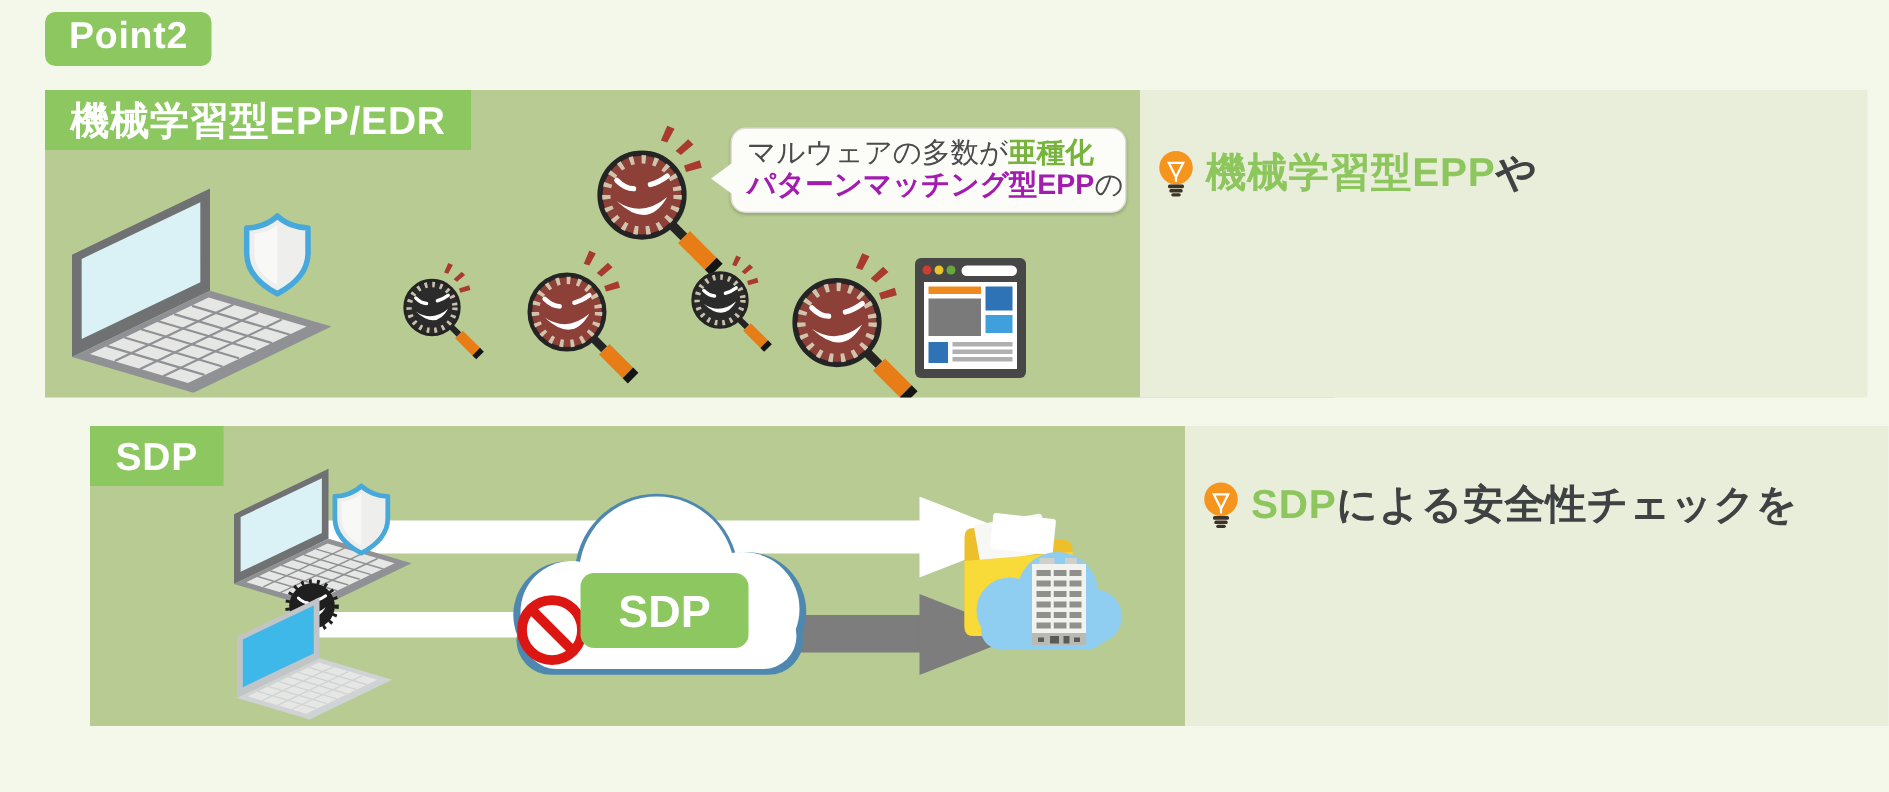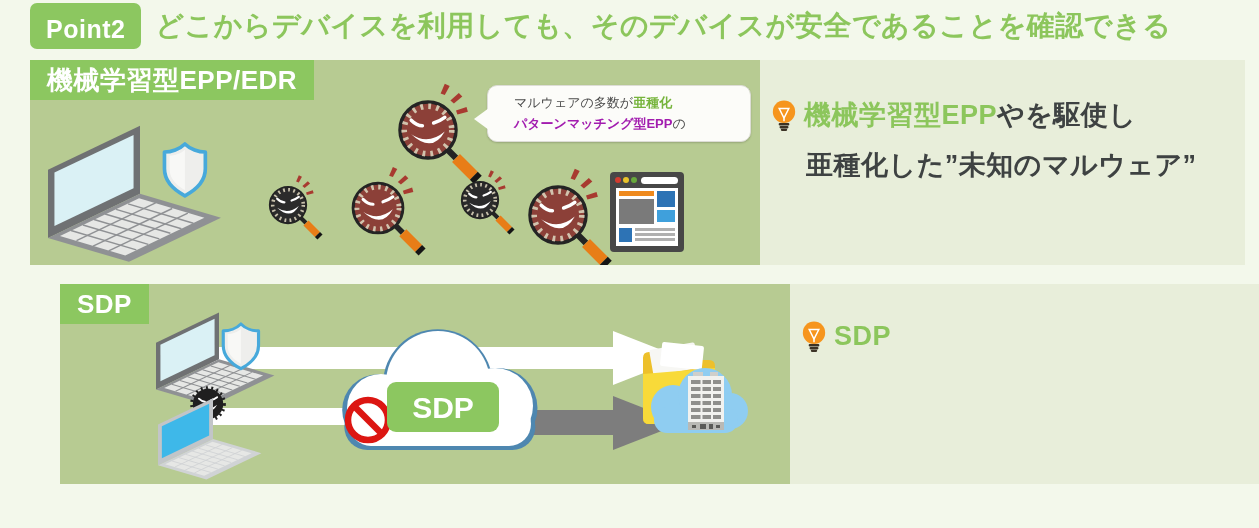--- a/index.html
+++ b/index.html
@@ -2,21 +2,21 @@
 <html><head>
 <meta charset="utf-8">
 <style>
   * { margin:0; padding:0; box-sizing:border-box; }
   html,body { width:1259px; height:528px; overflow:hidden; }
   body { background:#f3f8eb; font-family:"Liberation Sans","DejaVu Sans",sans-serif; position:relative; }
 
   
   .header { position:absolute; left:30px; top:6px; height:40px; display:flex; align-items:center; }
   .badge { display:inline-block; background:#8cc760; color:#fff; font-size:25px; font-weight:bold;
-           padding:12px 16px 5px; border-radius:7px; letter-spacing:.5px; }
+           padding:2px 16px 5px; border-radius:7px; letter-spacing:.5px; }
   .page-title { color:#8cc65c; font-size:28px; font-weight:bold; margin-left:14px; letter-spacing:.5px; }
 
   
   .row { position:absolute; left:30px; width:1215px; }
   .row-epp { top:60px; height:205px; }
   .row-sdp { top:284px; height:200px;margin-left:30px; }
   .panel-ill { position:absolute; left:0; top:0; width:860px; height:100%; background:#b7cb92; }
   .panel-note { position:absolute; left:730px; top:0; width:485px; height:100%; background:#e8eeda; }
 
   .section-label { position:absolute; left:0; top:0; background:#8cc760; color:#fff;
@@ -24,21 +24,21 @@
                    letter-spacing:.5px; white-space:nowrap; z-index:3; }
 
   .ill-svg { position:absolute; left:0; top:0; width:730px; height:100%; }
 
   
   .bubble { position:absolute; left:457px; top:25px; width:264px; background:#fcfcf9;
             border:1px solid #ddddd6; border-radius:10px; padding:6px 10px 7px;
             box-shadow:0 1px 2px rgba(0,0,0,.18); z-index:4; }
   .bubble::before { content:""; position:absolute; left:-14px; top:22px; width:0; height:0;
             border:11px solid transparent; border-right:15px solid #fcfcf9; border-left:0; }
-  .bubble p { font-size:13px; line-height:21px; color:#4b4b4b; white-space:nowrap;margin-left:16px; }
+  .bubble p { font-size:19px; line-height:21px; color:#4b4b4b; white-space:nowrap; }
   .bubble .hl { color:#76b43c; font-weight:bold; }
   .bubble .b  { color:#a21caf; font-weight:bold; }
 
   
   .note { padding-top:30px; }
   .row-sdp .note { padding-top:27px; }
   .note-line { font-size:27px; font-weight:bold; color:#3e4242; line-height:50px; height:50px;
                padding-left:46px; letter-spacing:.5px; white-space:nowrap; }
   .note-line.first { padding-left:12px; display:flex; align-items:center; }
   .note-line .green { color:#8cc65c; }
@@ -146,21 +146,20 @@
       <rect x="4" y="53" width="4" height="3" fill="#5a5a57"></rect>
         <rect x="12" y="52" width="6" height="5" fill="#5a5a57"></rect>
       <rect x="21" y="52" width="4" height="5" fill="#5a5a57"></rect>
         <rect x="28" y="53" width="4" height="3" fill="#5a5a57"></rect>
     </g>
   </defs>
 </svg>
 
 <div class="header">
   <span class="badge">Point2</span>
-  <span class="page-title">どこからデバイスを利用しても、そのデバイスが安全であることを確認できる</span>
 </div>
 
 <div class="row row-epp">
   <div class="panel-ill">
     <div class="section-label">機械学習型EPP/EDR</div>
 
     <svg class="ill-svg" viewBox="0 0 730 205">
       <g>
         <use href="#laptop" transform="translate(18,62) scale(0.92)"></use>
         <use href="#shield" transform="translate(133,84) scale(0.73)"></use>
@@ -181,23 +180,21 @@
   </div>
 
   <div class="panel-note">
     <div class="note">
       <div class="note-line first">
         <svg class="bulb" viewBox="0 0 22 31">
             <use href="#bulbsym"></use>
           </svg>
         <span class="green">機械学習型EPP</span>
           <span>や</span>
-          <span>を駆使し</span>
       </div>
-      <div class="note-line">亜種化した”未知のマルウェア”</div>
     </div>
   </div>
 </div>
 
 <div class="row row-sdp">
   <div class="panel-ill">
     <div class="section-label">SDP</div>
 
     <svg class="ill-svg" viewBox="0 0 730 200">
 
@@ -242,16 +239,17 @@
     </svg>
   </div>
 
   <div class="panel-note">
     <div class="note">
       <div class="note-line first">
         <svg class="bulb" viewBox="0 0 22 31">
             <use href="#bulbsym"></use>
           </svg>
         <span class="green">SDP</span>
+          <span>による安全性チェックを</span>
       </div>
     </div>
   </div>
 </div>
 
 </body></html>

